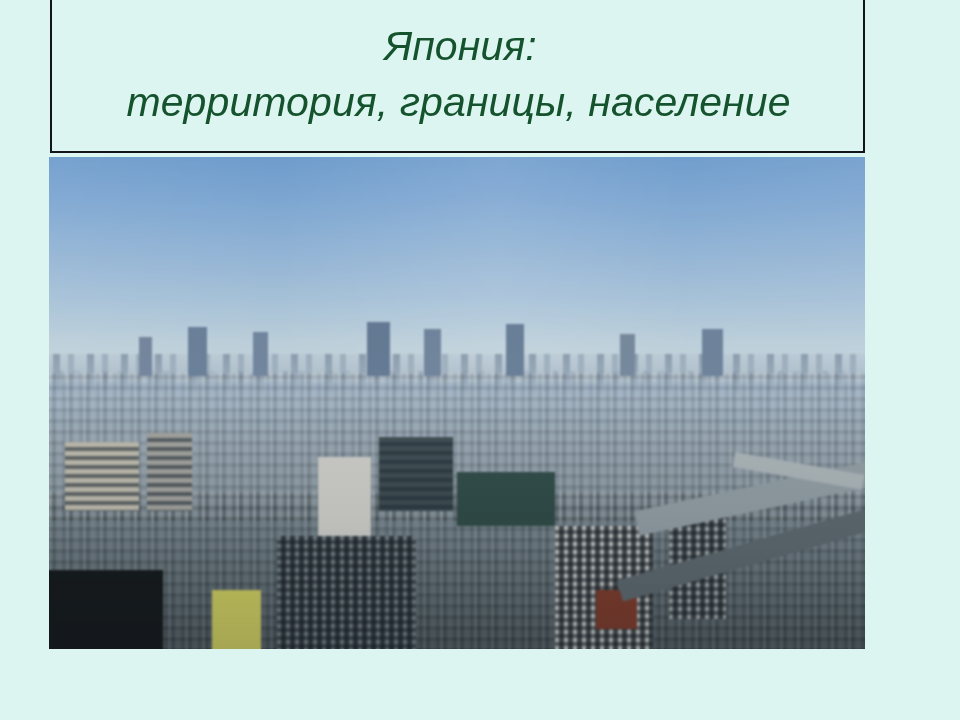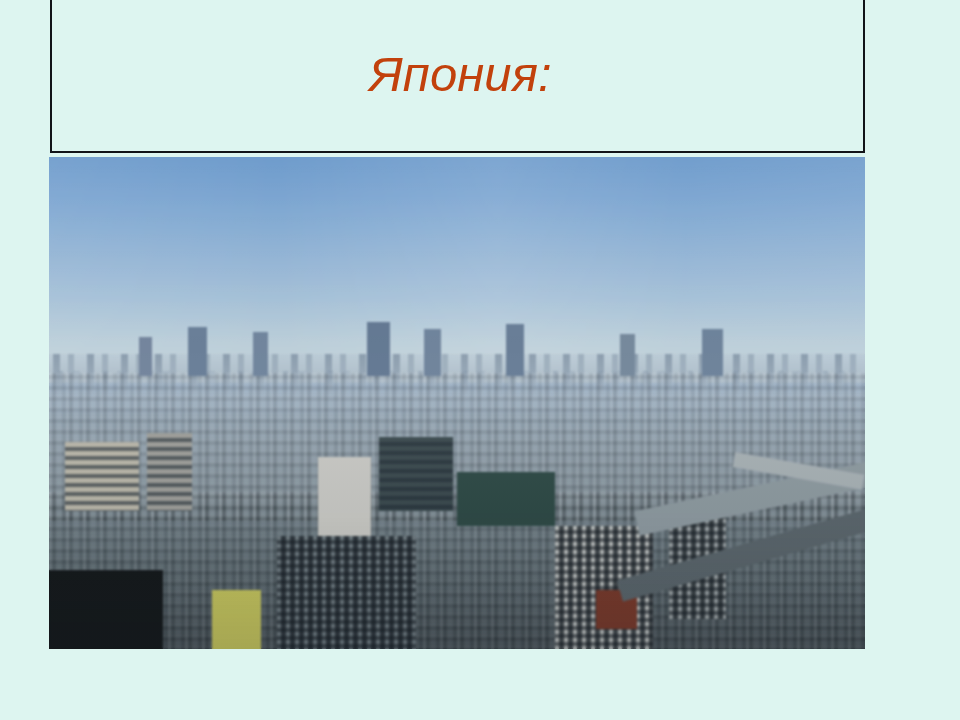--- a/index.html
+++ b/index.html
@@ -33,23 +33,23 @@
     background: #ddf5f0;
     display: flex;
     flex-direction: column;
     align-items: center;
     justify-content: center;
     padding-bottom: 4px;
   }
   #title-box .line {
     font-style: italic;
     font-weight: 400;
-    font-size: 49px;
+    font-size: 41px;
     line-height: 56px;
-    color: #c2410c;
+    color: #14532d;
     white-space: nowrap;
     letter-spacing: 0.1px;
   }
   #title-line-1 { margin-left: 6px; }
   #title-line-2 { margin-left: 2px; }
 
   
   #photo {
     position: absolute;
     left: 49px;
@@ -173,20 +173,21 @@
     pointer-events: none;
   }
 </style>
 </head>
 <body>
 
 <div id="slide">
 
   <div id="title-box">
     <div class="line" id="title-line-1">Япония:</div>
+    <div class="line" id="title-line-2">территория, границы, население</div>
   </div>
 
   <div id="photo">
 
     <div class="lyr" id="sky"></div>
     <div class="lyr" id="sky-haze"></div>
 
     <div class="lyr skyline-far" style="top:40.0%;"></div>
     <div class="lyr skyline-far-2" style="top:43.5%;"></div>
 

